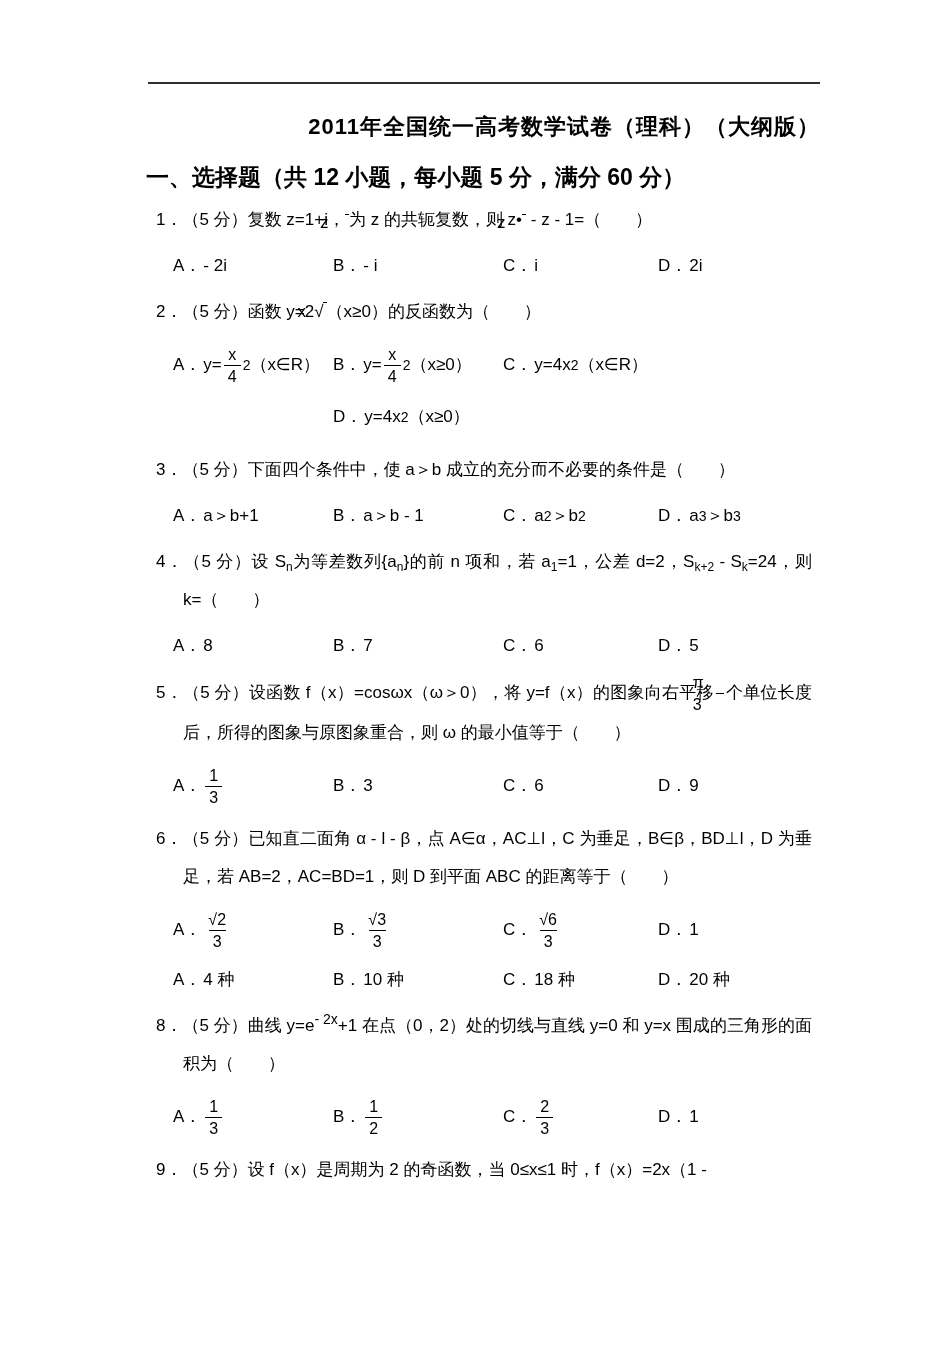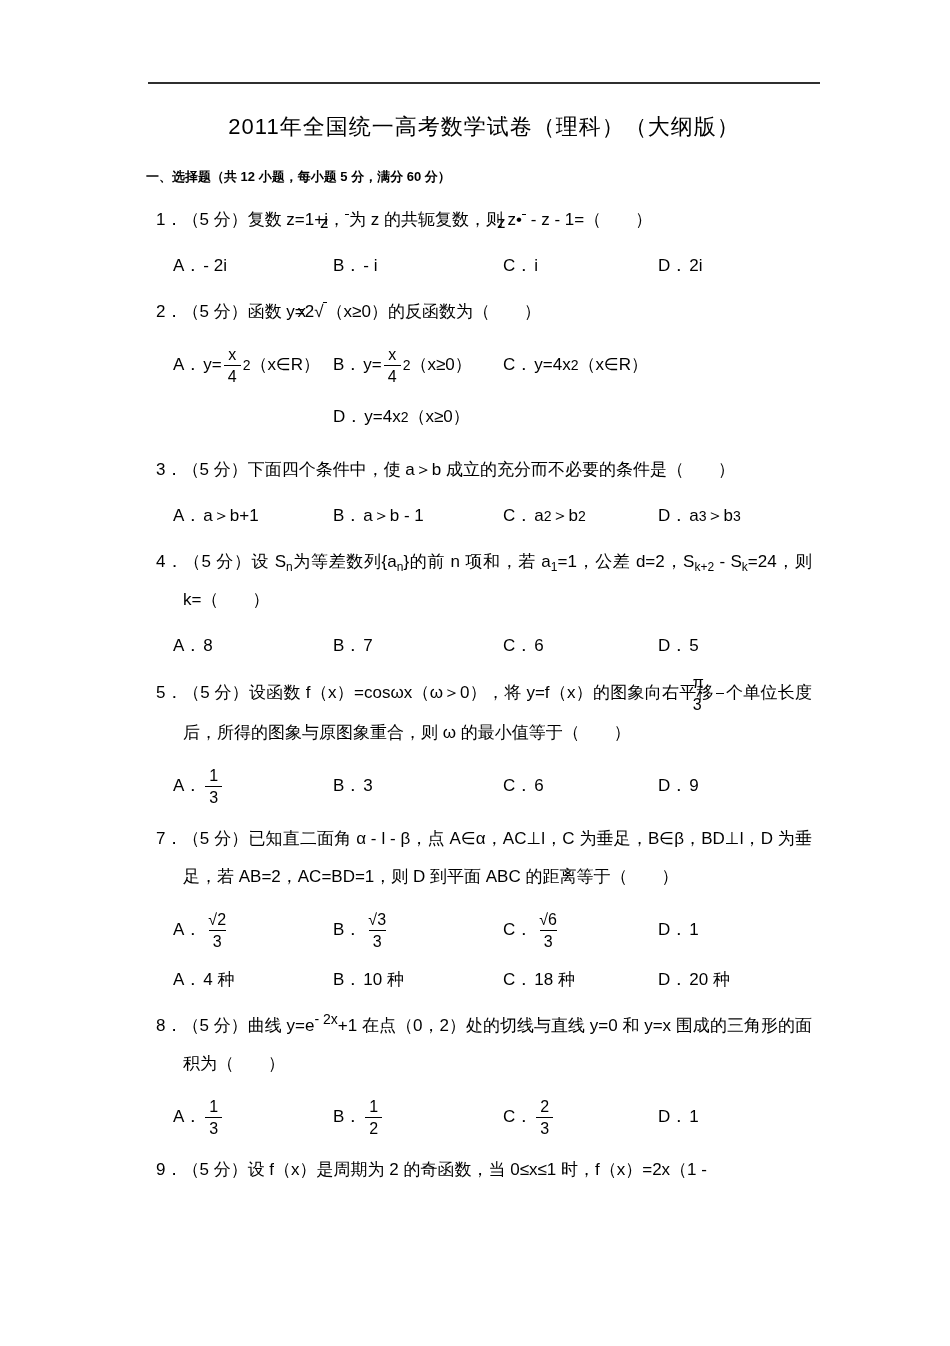--- a/index.html
+++ b/index.html
@@ -5,25 +5,25 @@
   * { box-sizing: border-box; }
   html, body { margin: 0; padding: 0; }
   body {
     width: 950px; height: 1346px; overflow: hidden;
     background: #ffffff; color: #000;
     font-family: "Liberation Sans", "DejaVu Sans", sans-serif;
   }
   .page { padding: 0 130px 0 148px; }
   .rule { margin-top: 82px; height: 2px; background: #2f2f2f; }
   .title {
-    margin: 26px 0 0; font-size: 22px; font-weight: normal;
-    text-align: center; line-height: 34px; letter-spacing: 1px;
+    margin: 26px 0 0; font-size: 22px; font-weight: bold;
+    text-align: right; line-height: 34px; letter-spacing: 1px;
   }
   .section-heading {
-    margin: 17px 0 0 -2px; font-size: 13px; font-weight: bold; line-height: 32px;
+    margin: 17px 0 0 -2px; font-size: 23px; font-weight: bold; line-height: 32px;
   }
   .qlist { margin-top: 4px; }
   .q { margin-top: 5px; }
   .stem {
     margin: 8px; font-size: 17px; line-height: 38px;
     text-align: justify; padding-left: 27px; text-indent: -27px;
   }
   .opts {
     display: grid; grid-template-columns: 160px 170px 155px 1fr;
     padding-left: 25px; font-size: 17px; line-height: 38px;
@@ -110,21 +110,21 @@
               <span class="num">1</span>
               <span class="den">3</span>
             </span>
           </span>
           <span class="opt"><span class="olabel">B．</span>3</span>
           <span class="opt"><span class="olabel">C．</span>6</span>
           <span class="opt"><span class="olabel">D．</span>9</span>
         </div>
       </div>
       <div class="q">
-        <p class="stem">7．（5 分）已知直二面角 α - l - β，点 A∈α，AC⊥l，C 为垂足，B∈β，BD⊥l，D 为垂足，若 AB=2，AC=BD=1，则 D 到平面 ABC 的距离等于（　　）</p>
+        <p class="stem">6．（5 分）已知直二面角 α - l - β，点 A∈α，AC⊥l，C 为垂足，B∈β，BD⊥l，D 为垂足，若 AB=2，AC=BD=1，则 D 到平面 ABC 的距离等于（　　）</p>
         <div class="opts tall">
           <span class="opt">
             <span class="olabel">A．</span>
             <span class="fr">
               <span class="num"><span class="sign">√</span><span class="rad">2</span></span>
               <span class="den">3</span>
             </span>
           </span>
           <span class="opt">
             <span class="olabel">B．</span>

